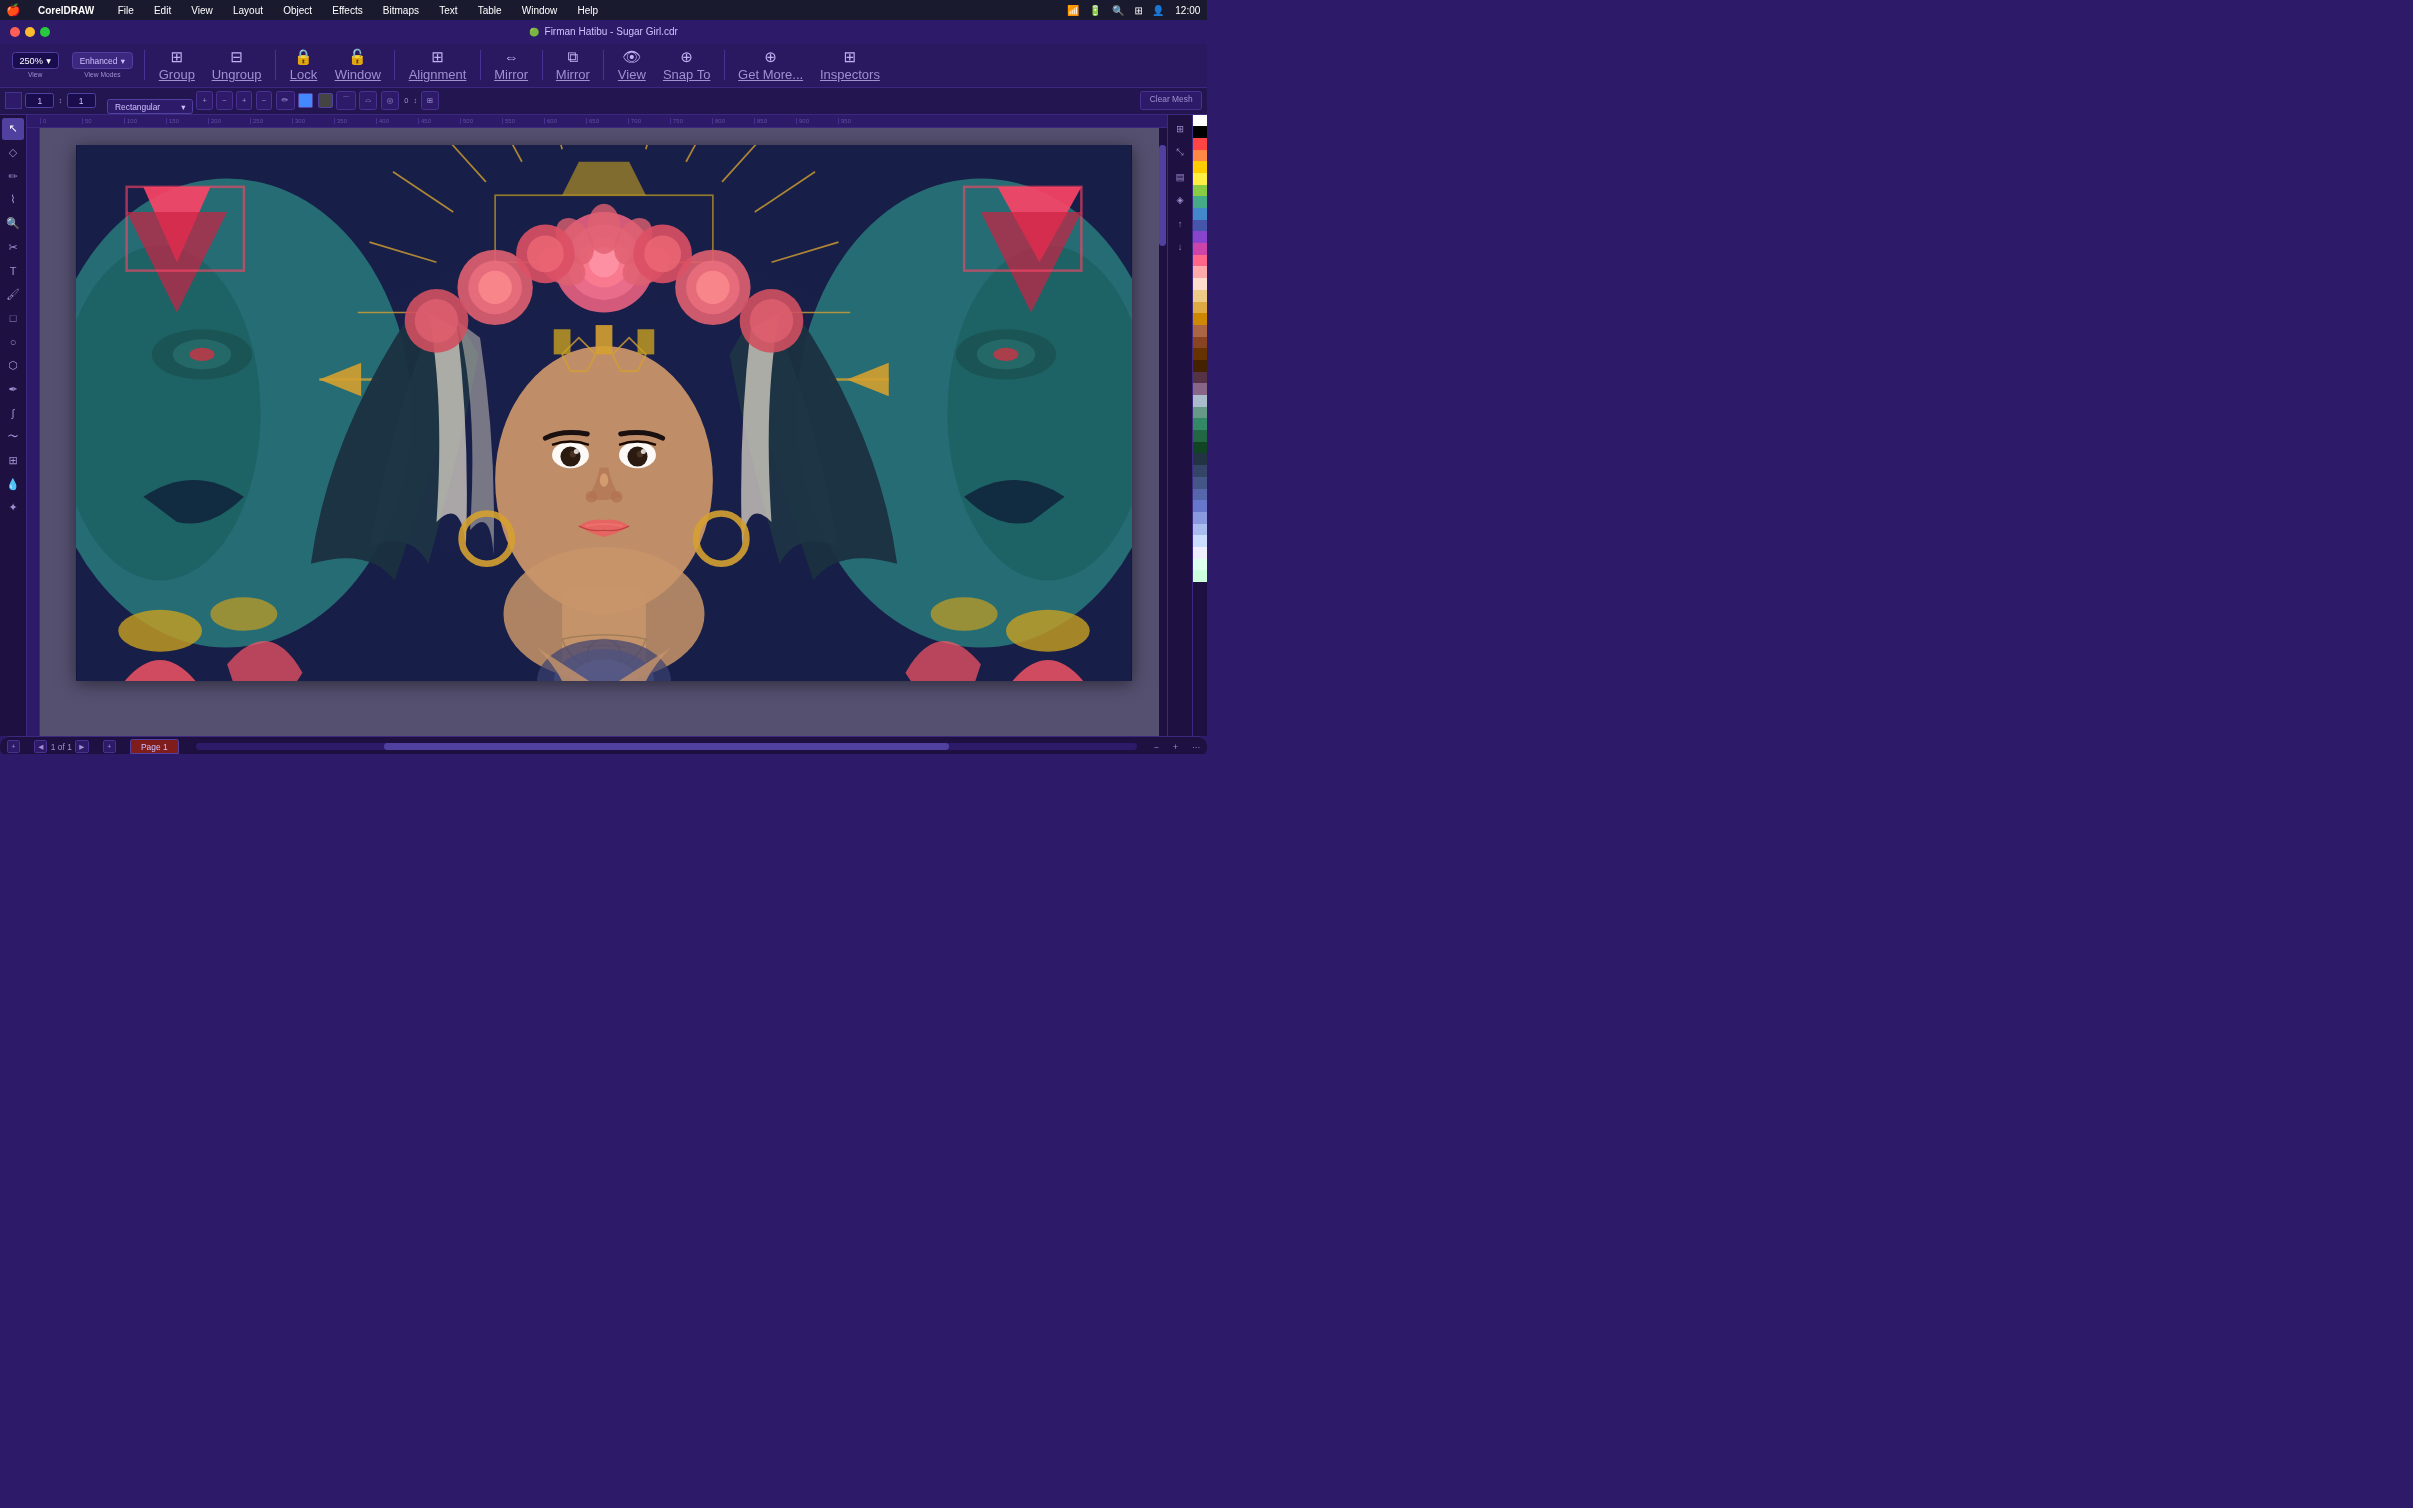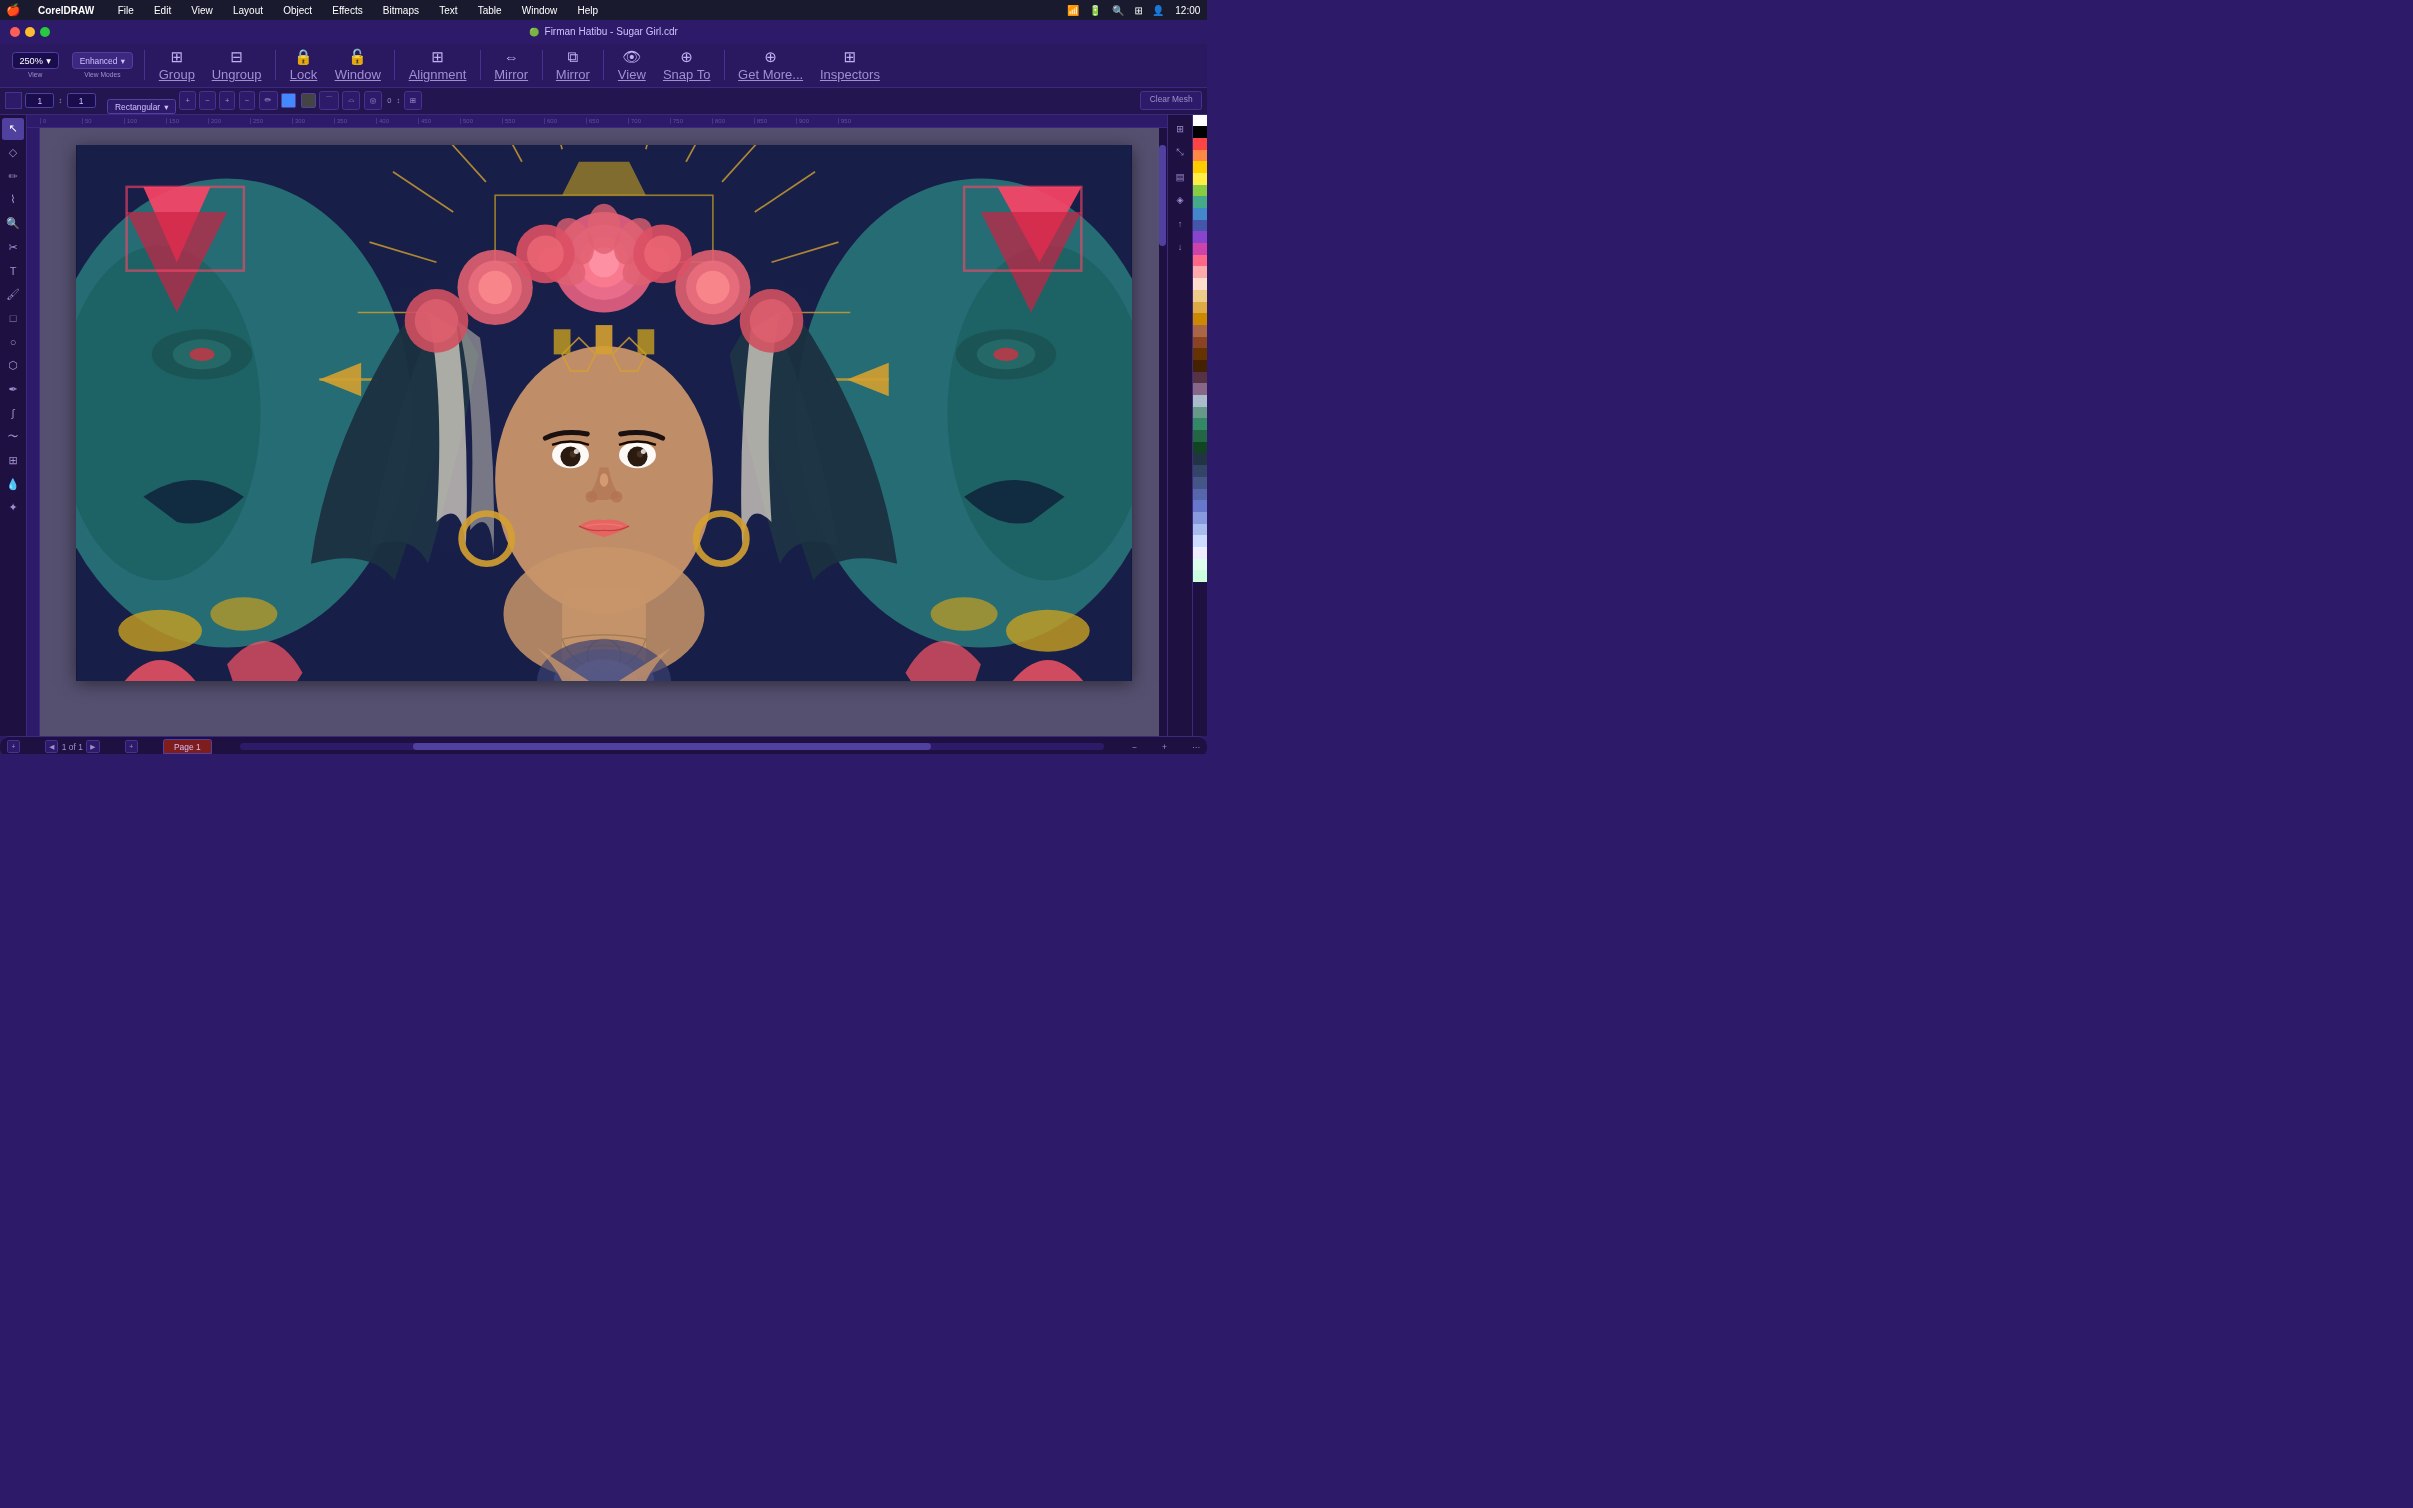--- a/index.html
+++ b/index.html
@@ -170,21 +170,21 @@
     .shape-select {
       background: #2d1b69;
       border: 0.8px solid #5040a0;
       border-radius: 2.5px;
       padding: 1.7px 6.7px;
       font-size: 8.4px;
       color: #d0c0ff;
       cursor: pointer;
       display: flex;
       align-items: flex-start;
-      gap: 4px;
+      gap: 21px;
       margin-top: 12px;
     }
     .sec-btn {
       background: #2d1b69;
       border: 0.8px solid #4a3090;
       border-radius: 2.5px;
       padding: 1.7px 5px;
       font-size: 8.4px;
       color: #a090d0;
       cursor: pointer;
@@ -324,21 +324,21 @@
     }
 
     
     .status-bar {
       height: 21px;
       background: #1e1040;
       border-top: 0.8px solid #3d2880;
       display: flex;
       align-items: center;
       padding: 0 6.7px;
-      gap: 25px;
+      gap: 14px;
       font-size: 8.4px;
       color: #a090d0;
       border-radius: 9px;
     }
     .status-page-nav {
       display: flex;
       align-items: center;
       gap: 3.4px;
     }
     .status-nav-btn {

